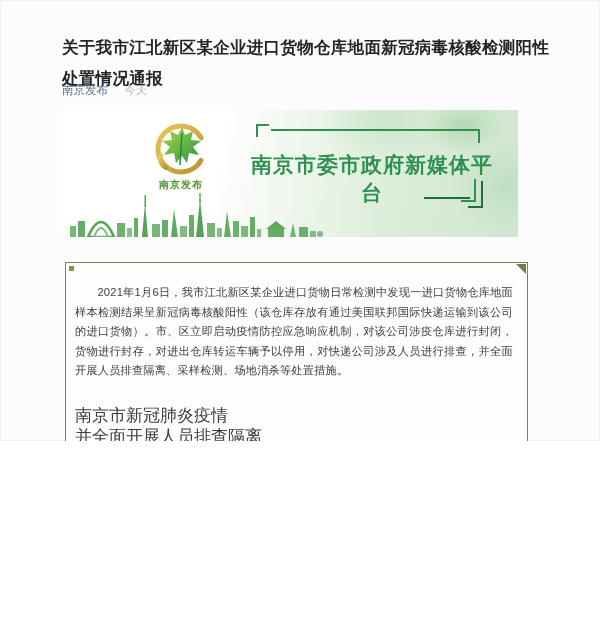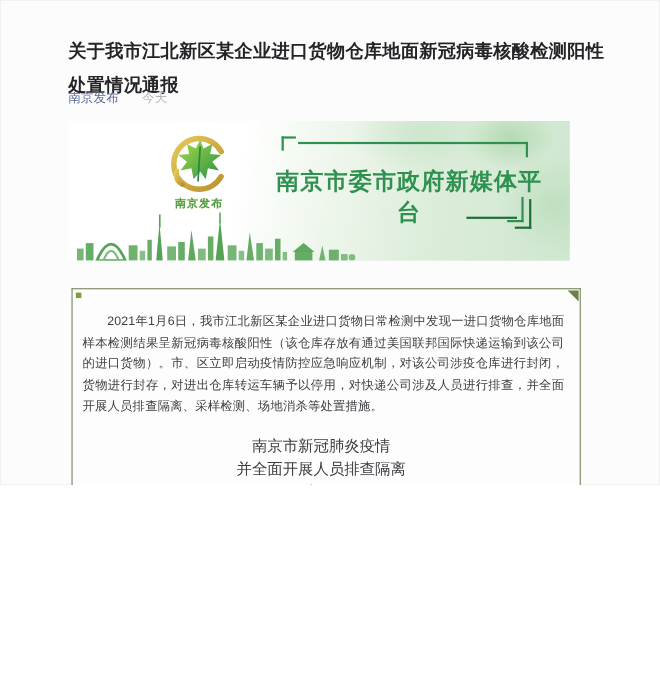--- a/index.html
+++ b/index.html
@@ -4,21 +4,21 @@
 <style>
   html,body{margin:0;padding:0;}
   body{background:#ffffff;font-family:"Liberation Sans","DejaVu Sans",sans-serif;}
   #stage{position:relative;width:600px;height:441px;background:#fcfcfc;overflow:hidden;
          box-shadow:inset 0 0 0 1px #f1f1f1;}
   
   .title{position:absolute;left:62px;top:21px;width:488px;
          font-size:16.5px;font-weight:700;line-height:31px;color:#242428;letter-spacing:.3px;}
   .byline{position:absolute;left:62px;top:83px;font-size:11.5px;line-height:14px;}
   .byline .src{color:#576b95;}
-  .byline .time{color:#b7b7b7;margin-left:18px;}
+  .byline .time{color:#b7b7b7;margin-left:13px;}
   
   .banner{position:absolute;left:62px;top:110px;width:456px;height:127px;overflow:hidden;
     background:
       radial-gradient(60px 40px at 88% 12%, rgba(150,205,150,.55), rgba(150,205,150,0) 70%),
       radial-gradient(90px 55px at 70% 8%, rgba(185,220,185,.5), rgba(185,220,185,0) 70%),
       radial-gradient(70px 60px at 97% 60%, rgba(170,215,175,.45), rgba(170,215,175,0) 75%),
       linear-gradient(100deg,#ffffff 0%,#ffffff 34%,#eef6ec 52%,#dcedda 72%,#cfe6cf 100%);}
   .logo-wrap{position:absolute;left:89px;top:9px;width:60px;height:60px;}
   .logo-label{position:absolute;left:84px;top:68px;width:70px;text-align:center;
               font-size:10px;font-weight:700;color:#4d9f4a;letter-spacing:1px;
@@ -40,22 +40,22 @@
         background:linear-gradient(180deg,#2e8743,#135428);
         font-size:13px;font-weight:700;line-height:21px;color:#ffffff;letter-spacing:1px;
         box-shadow:0 1px 2px rgba(20,80,40,.35);white-space:nowrap;}
   
   .notice-box{position:absolute;left:65px;top:262px;width:463px;min-height:326px;
         box-sizing:border-box;background:#fdfdfd;
         border:1px solid #76845a;border-bottom-width:2px;border-bottom-color:#6d7c50;
         padding:20px 10px 16px 9px;}
   .notice-box p{margin:0 4px 6px 0;font-size:11.2px;line-height:19.5px;color:#3d3d42;
         text-align:justify;text-indent:2em;letter-spacing:.2px;}
-  .sig{margin-top:14px;text-align:center;padding-right:8px;
-       font-size:14px;line-height:21px;color:#3d3d42;}
+  .sig{margin-top:24px;text-align:left;padding-right:8px;
+       font-size:17px;line-height:21px;color:#3d3d42;}
   .corner{position:absolute;}
   .dot-tl{left:3px;top:3px;width:5px;height:5px;background:#7f9c44;}
   .dot-br{right:3px;bottom:3px;width:5px;height:5px;border-radius:50%;background:#7f9c44;}
   .tri-tr{right:1px;top:1px;width:0;height:0;
           border-top:10px solid #6e7f4a;border-left:10px solid transparent;}
   .tri-bl{left:1px;bottom:1px;width:0;height:0;
           border-bottom:10px solid #6e7f4a;border-right:10px solid transparent;}
 </style>
 </head>
 <body>

